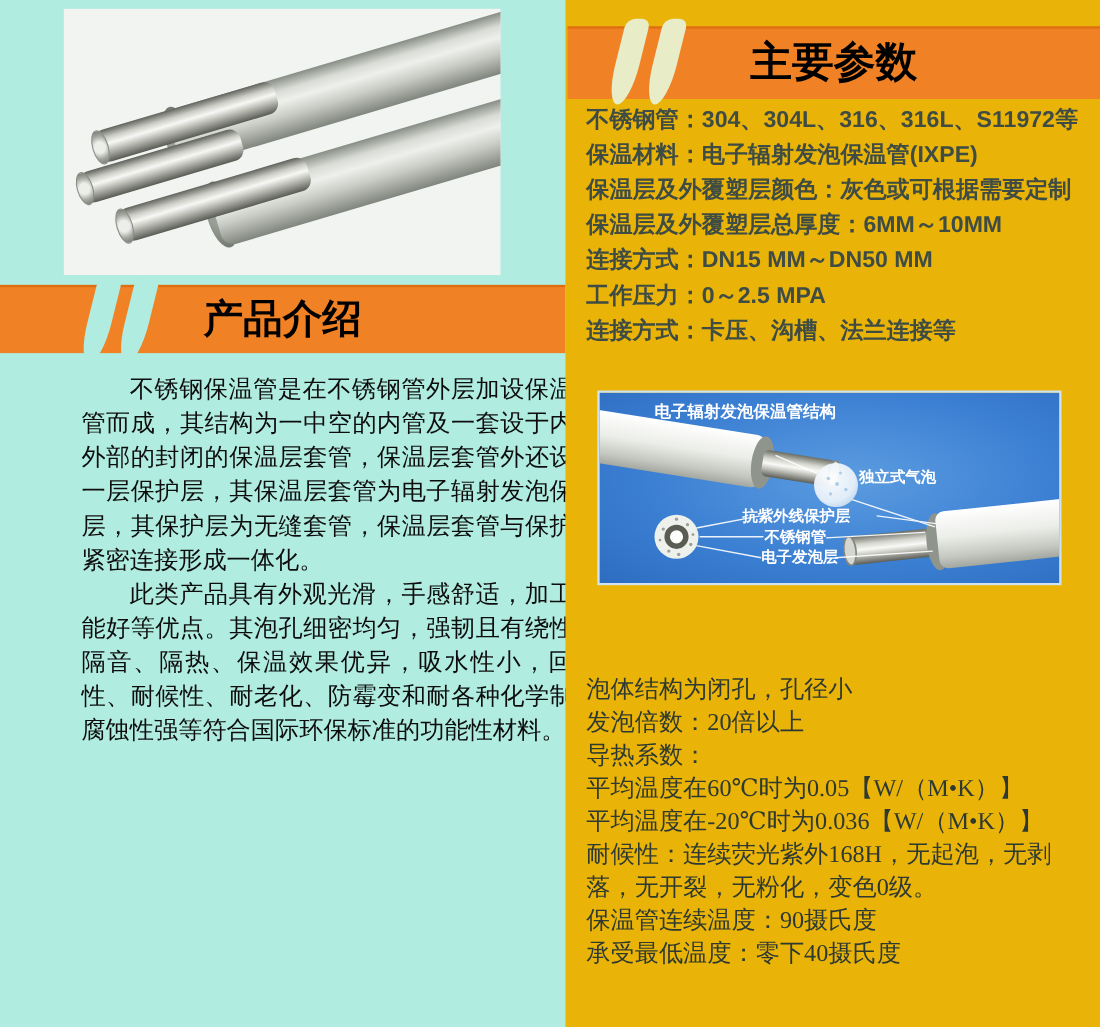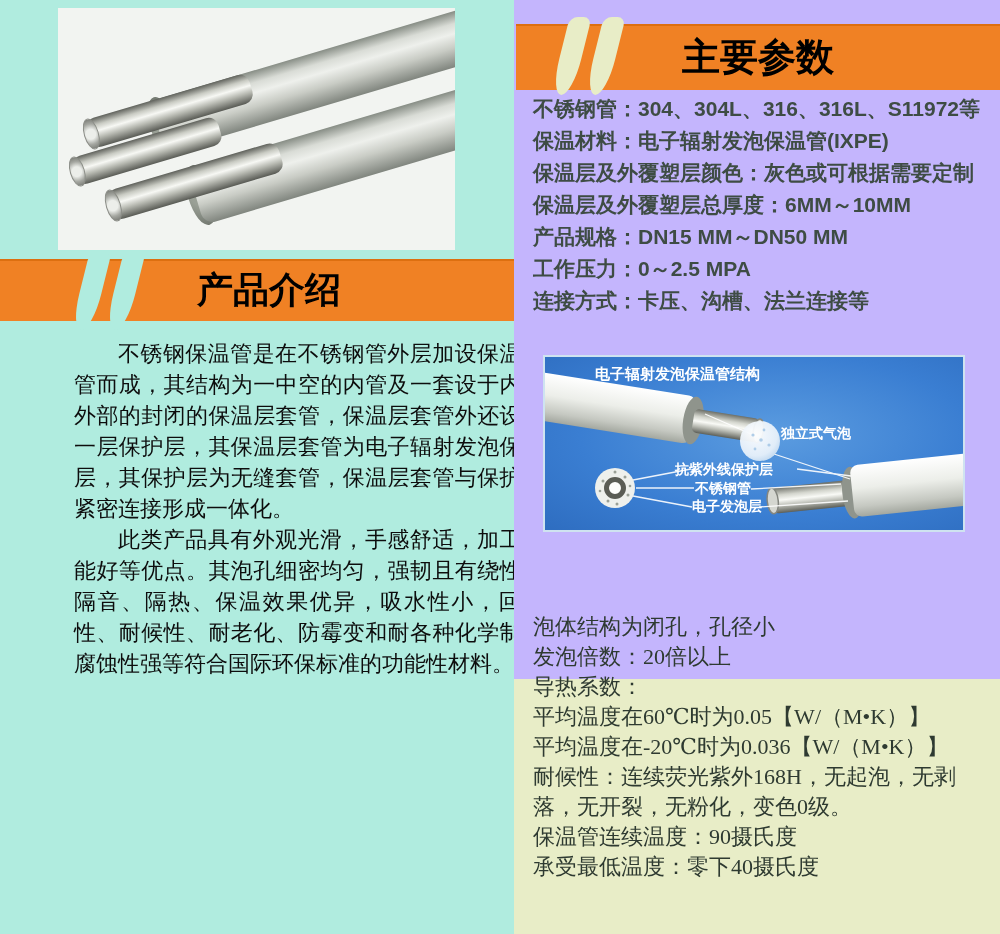--- a/index.html
+++ b/index.html
@@ -1,27 +1,27 @@
 <!DOCTYPE html>
 <html><head>
 <meta charset="utf-8">
 <style>
   html,body{margin:0;padding:0;}
   .page{position:relative;width:1000px;height:934px;overflow:hidden;
         font-family:"Liberation Sans",sans-serif;background:#e8edc7;}
 
   
   .left-panel{position:absolute;left:0;top:0;width:514px;height:934px;background:#b0ecdf;}
-  .right-panel{position:absolute;left:514px;top:0;width:486px;height:679px;background:#c4b5fd;}
+  .right-panel{position:absolute;left:514px;top:0;width:486px;height:934px;background:#eab308;}
 
   
   .bar{position:absolute;background:#f08124;border-top:2px solid #dd6f10;
        text-align:center;color:#000;font-weight:bold;overflow:visible;}
   .bar .bar-title{position:relative;z-index:2;}
-  .bar-left{left:0;top:259px;width:514px;height:60px;line-height:58px;font-size:36px;padding-left:12px;}
+  .bar-left{left:0;top:259px;width:514px;height:60px;line-height:58px;font-size:36px;}
   .bar-r1{left:2px;top:24px;width:484px;height:64px;line-height:62px;font-size:38px;}
   .bar-r2{left:2px;top:542px;width:484px;height:64px;line-height:62px;font-size:38px;}
 
   
   .qmark{position:absolute;width:22px;height:78px;z-index:1;
          border-radius:12px 12px 16px 16px / 12px 12px 52px 52px;
          transform:skewX(-14deg);}
   .qmark.cyan{background:#b0ecdf;}
   .qmark.cream{background:#e8edc7;}
   .bar-left .q1{left:80px;top:-9px;}
@@ -109,21 +109,21 @@
       <span class="qmark cream q1"></span>
       <span class="qmark cream q2"></span>
       <span class="bar-title">主要参数</span>
     </div>
 
     <div class="params">
         <div class="param-line">不锈钢管：304、304L、316、316L、S11972等</div>
         <div class="param-line">保温材料：电子辐射发泡保温管(IXPE)</div>
         <div class="param-line">保温层及外覆塑层颜色：灰色或可根据需要定制</div>
         <div class="param-line">保温层及外覆塑层总厚度：6MM～10MM</div>
-        <div class="param-line">产品规格：DN15 MM～DN50 MM</div>
+        <div class="param-line">连接方式：DN15 MM～DN50 MM</div>
         <div class="param-line">工作压力：0～2.5 MPA</div>
         <div class="param-line">连接方式：卡压、沟槽、法兰连接等</div>
       </div>
 
     <div class="diagram">
       <svg width="418" height="173" viewBox="0 0 418 173">
         <defs>
           <linearGradient id="gPipe" x1="0" y1="0" x2="0" y2="1">
             <stop offset="0" stop-color="#ffffff"></stop>
             <stop offset="0.45" stop-color="#eceee9"></stop>

